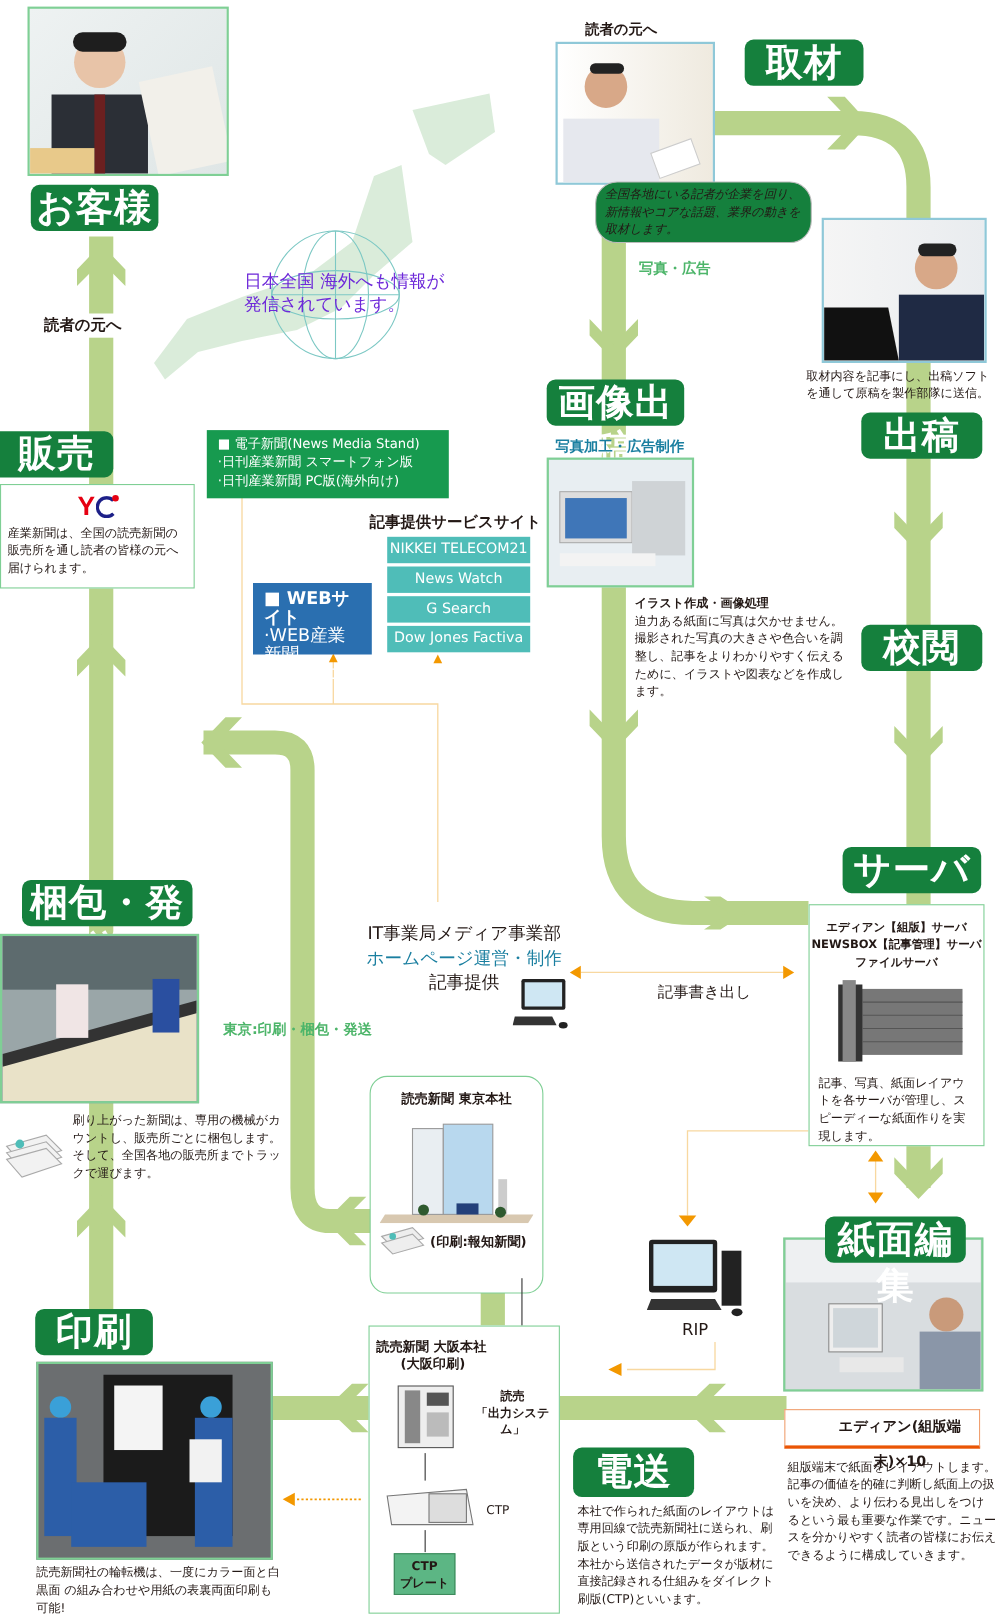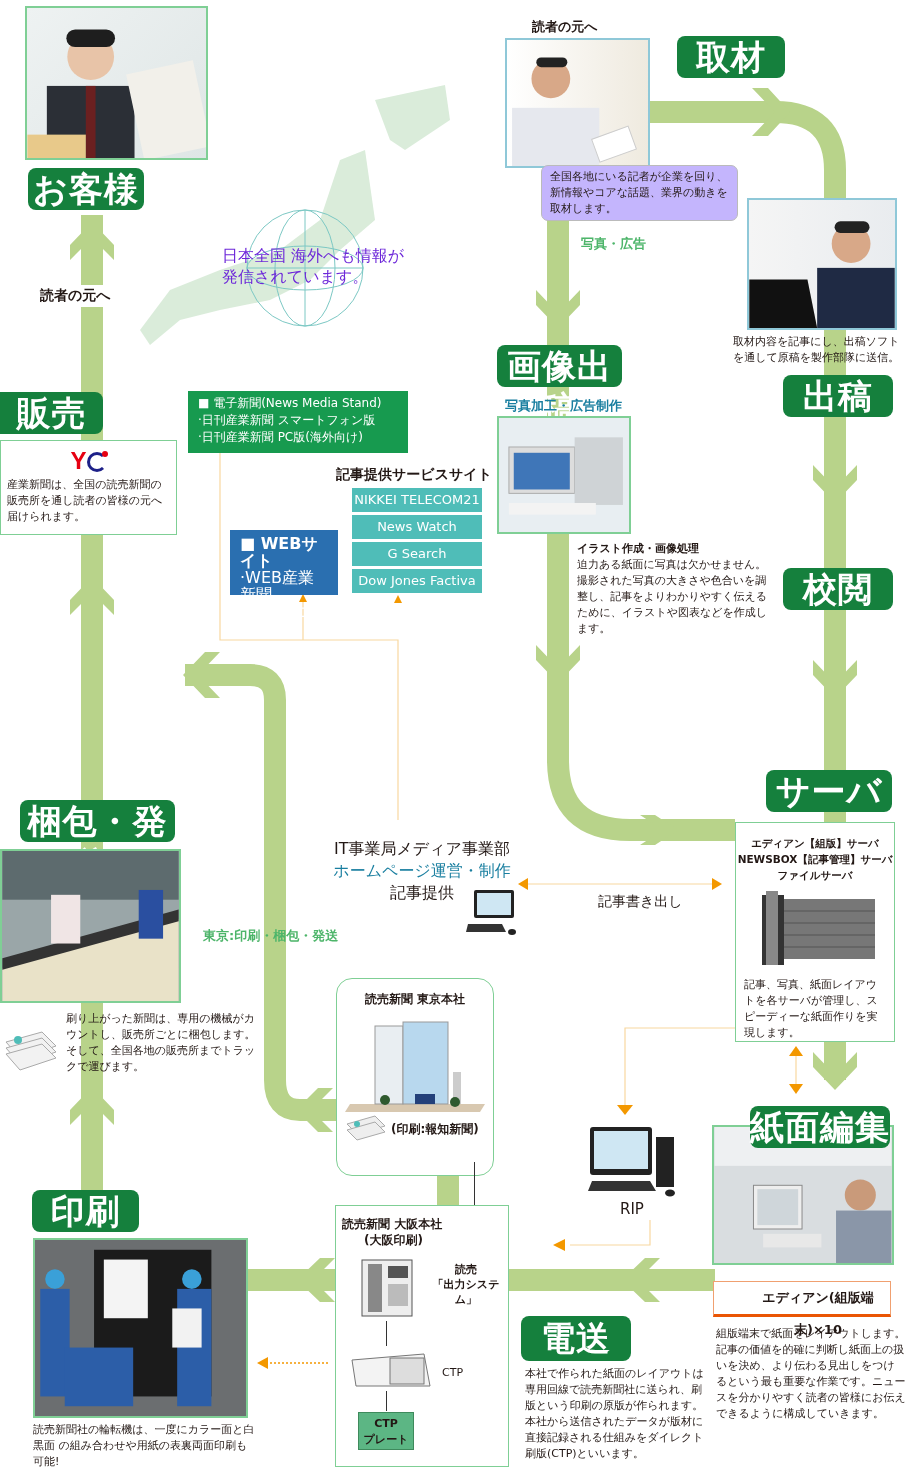--- a/index.html
+++ b/index.html
@@ -5,22 +5,22 @@
   * { box-sizing: border-box; margin: 0; padding: 0; }
   body { width: 910px; height: 1472px; background: #ffffff; position: relative; overflow: hidden;
          font-family: "DejaVu Sans", "Liberation Sans", sans-serif; color: #231815; }
   .abs { position: absolute; }
   #flow { position: absolute; left: 0; top: 0; width: 910px; height: 1472px; }
   .stage { position: absolute; background: #15803d; color: #fff; font-weight: bold; border-radius: 8px;
            text-align: center; font-size: 34px; line-height: 42px; height: 42px; letter-spacing: 1px; }
   .photo { position: absolute; border: 2px solid #7fcf95; overflow: hidden; }
   .photo.blue { border-color: #8fc8d8; }
   .desc { position: absolute; font-size: 11px; line-height: 16px; color: #231815; }
-  .bubble { position: absolute; border: 1px solid #bbbbbb; border-radius: 7px; background: #c4b5fd; padding: 3px 8px;
-            font-size: 11px; line-height: 16px; }
+  .bubble { position: absolute; border: 1px solid #bbbbbb; border-radius: 20px; background: #15803d; padding: 3px 8px;
+            font-size: 11px; line-height: 16px; font-style: italic; }
   .green-label { position: absolute; color: #4db56a; font-weight: bold; font-size: 13px; }
   .box-green { position: absolute; border: 1.5px solid #7fcf95; background: #fff; }
   .svc { position: absolute; left: 352px; width: 130px; height: 24px; background: #4fbdb8; color: #fff;
          font-size: 13px; line-height: 24px; text-align: center; }
   .ph { width: 100%; height: 100%; }
 </style>
 </head>
 <body>
 
 <svg id="flow" viewBox="0 0 910 1472">
@@ -262,21 +262,21 @@
 <div class="photo" style="left:712px;top:1125px;width:182px;height:140px;background:#d9dde0;">
   <svg class="ph" viewBox="0 0 182 140">
       <rect x="0" y="0" width="182" height="40" fill="#eef0f2"></rect>
       <rect x="40" y="60" width="50" height="45" fill="#eee" stroke="#888"></rect>
       <rect x="44" y="64" width="42" height="37" fill="#cfd6da"></rect>
       <circle cx="150" cy="70" r="16" fill="#c99a7a"></circle>
       <rect x="125" y="86" width="57" height="54" fill="#8a96a8"></rect>
       <rect x="50" y="110" width="60" height="14" fill="#e8e8e8"></rect>
     </svg>
 </div>
-<div class="stage" style="left:750px;top:1106px;width:140px;">紙面編集</div>
+<div class="stage" style="left:750px;top:1106px;width:128px;">紙面編集</div>
 <div class="abs" style="left:713px;top:1281px;width:178px;height:36px;border:1px solid #f0a070;border-bottom:3px solid #ea5504;background:#fff;text-align:center;font-weight:bold;font-size:13px;line-height:32px;padding-left:32px;">エディアン(組版端末)×10</div>
 <div class="desc" style="left:716px;top:1326px;width:190px;">組版端末で紙面をレイアウトします。記事の価値を的確に判断し紙面上の扱いを決め、より伝わる見出しをつけるという最も重要な作業です。ニュースを分かりやすく読者の皆様にお伝えできるように構成していきます。</div>
 
 <div class="stage" style="left:521px;top:1316px;width:110px;height:45px;line-height:45px;">電送</div>
 <div class="desc" style="left:525px;top:1366px;width:185px;">本社で作られた紙面のレイアウトは専用回線で読売新聞社に送られ、刷版という印刷の原版が作られます。本社から送信されたデータが版材に直接記録される仕組みをダイレクト刷版(CTP)といいます。</div>
 
 <div class="box-green" style="left:335px;top:1205px;width:174px;height:262px;">
   <div style="font-weight:bold;font-size:12px;margin:10px 0 0 6px;line-height:16px;">
     <div>読売新聞 大阪本社</div>
     <div style="padding-left:22px;">(大阪印刷)</div>

